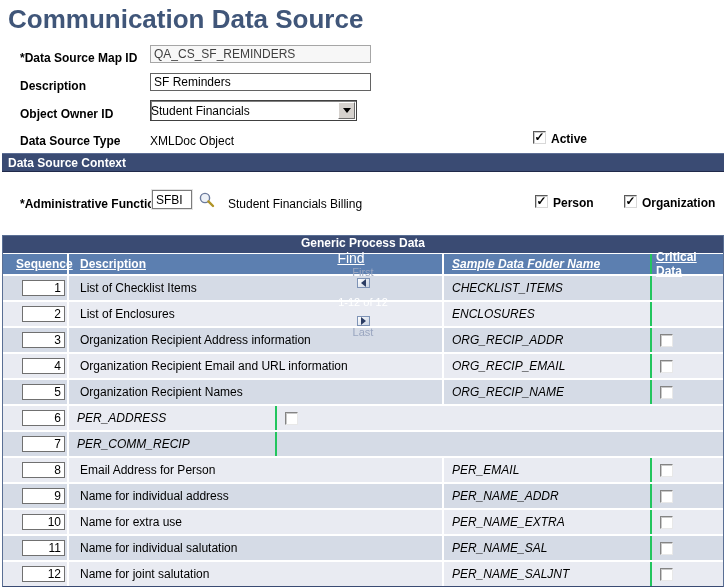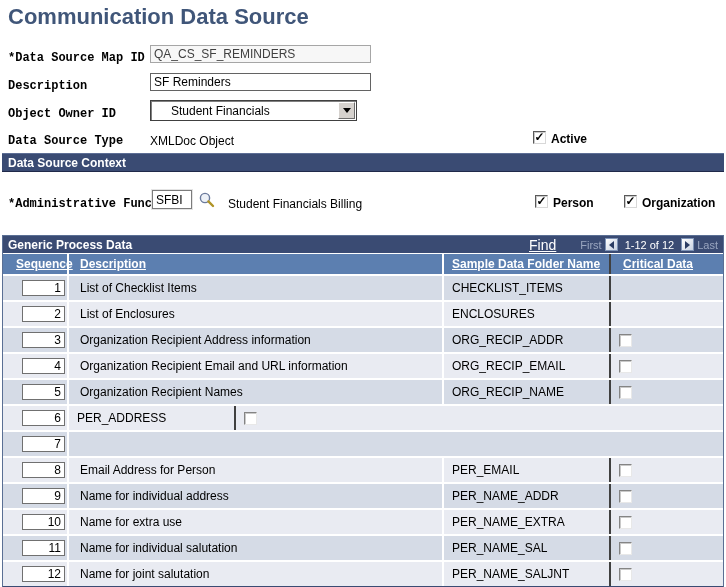--- a/index.html
+++ b/index.html
@@ -1,69 +1,69 @@
 <!DOCTYPE html>
 <html><head>
 <meta charset="utf-8">
 <style>
   * { margin:0; padding:0; box-sizing:border-box; }
   html,body { width:726px; height:587px; background:#fff; overflow:hidden;
     font-family:"Liberation Sans", sans-serif; font-size:12px; color:#000; }
   .abs { position:absolute; }
 
-  .page-title { left:8px; top:4px; font-size:22px; font-weight:bold; color:#405679; }
-
-  .flabel { left:8px; font-weight:bold; font-size:12px; white-space:nowrap;font-family:Liberation Mono, monospace; }
+  .page-title { left:8px; top:4px; font-size:26px; font-weight:bold; color:#405679; }
+
+  .flabel { left:20px; font-weight:bold; font-size:12px; white-space:nowrap; }
   .fvalue { font-size:12px; white-space:nowrap; }
 
   .tbox { left:150px; width:221px; height:18px; border:1px solid #636363; background:#fff;
     font-family:"Liberation Sans", sans-serif; font-size:12px; padding:0 3px; }
   .tbox.disabled { border:1px solid #A6A6A6; background:#F7F7F7; color:#404040; }
 
   .selectbox { left:150px; top:100px; width:207px; height:21px; background:#fff;
     border:1px solid #404040; box-shadow:inset 1px 1px 0 #808080; display:flex; align-items:center; }
-  .selectbox .sel-text { flex:1; padding-left:20px; font-size:12px; white-space:nowrap; overflow:hidden; }
+  .selectbox .sel-text { flex:1; padding-left:0; font-size:12px; white-space:nowrap; overflow:hidden; }
   .sel-btn { width:17px; height:17px; margin-right:1px; background:#D6D2CE;
     border:1px solid; border-color:#FFFFFF #6D6D6D #6D6D6D #FFFFFF; display:flex; align-items:center; justify-content:center; }
   .sel-arrow { width:0; height:0; border-left:4px solid transparent; border-right:4px solid transparent; border-top:5px solid #000; }
 
   .checkbox { width:13px; height:13px; background:#fff; display:inline-flex; align-items:center; justify-content:center;
     border:1px solid; border-color:#848484 #E8E8E8 #E8E8E8 #848484; box-shadow:inset 1px 1px 0 #C9C9C9; }
   .checkbox.checked { border-color:#5a5a5a #d8d8d8 #d8d8d8 #5a5a5a; }
   .checkbox.checked::after { content:"✓"; font-size:12px; font-weight:bold; color:#000; line-height:11px; }
   .cb-label { font-weight:bold; font-size:12px; }
 
   .section-bar { left:2px; width:722px; height:19px; background:#3A4B73; color:#fff;
     font-weight:bold; font-size:12px; line-height:19px; padding-left:6px;
     border-top:1px solid #5D6E95; border-bottom:1px solid #20294a; }
 
   .sfbi-box { left:152px; top:190px; width:40px; height:19px; border:1px solid #7c7c7c;
     box-shadow:0 0 0 1px #e4e4e4; background:#fff; font-family:"Liberation Sans", sans-serif;
     font-size:12px; padding:0 3px; }
 
   
   .grid { left:2px; top:235px; width:722px; border:1px solid #5A6F94; border-bottom:2px solid #3A4B73; }
-  .grid-navbar { height:17px; background:#3A4B73; display:flex; align-items:center; padding:0 5px; }
+  .grid-navbar { height:17px; background:#3A4B73; display:flex; align-items:center; padding:0 5px;flex-direction:column; }
   .grid-title { color:#fff; font-weight:bold; font-size:12px; flex:1; }
   .find-link { color:#fff; font-size:14px; text-decoration:underline; margin-right:24px; cursor:pointer; }
   .nav-dim { color:#9AA6C0; font-size:11px; }
   .nav-range { color:#fff; font-size:11px; margin:8px 4px; }
   .nav-btn { width:13px; height:13px; margin:0 3px; background:linear-gradient(135deg,#ffffff,#C8D2E2);
     border:1px solid #7E93B6; display:inline-flex; align-items:center; justify-content:center; }
   .tri-left  { width:0; height:0; border-top:4px solid transparent; border-bottom:4px solid transparent; border-right:5px solid #2B3C63; }
   .tri-right { width:0; height:0; border-top:4px solid transparent; border-bottom:4px solid transparent; border-left:5px solid #2B3C63; }
 
   .grid-colheader { display:flex; height:21px; background:#5C7FB0; border-top:1px solid #fff; align-items:center; }
   .grid-colheader .hcol { color:#fff; font-weight:bold; font-size:12px; text-decoration:underline;
     height:100%; display:flex; align-items:center; cursor:pointer; }
 
   .col-seq    { width:66px;  border-right:2px solid #fff; padding-left:13px; }
   .col-desc   { width:375px; border-right:2px solid #fff; padding-left:11px; }
-  .col-folder { width:167px; border-right:2px solid #404040; padding-left:8px; }
-  .col-crit   { flex:1; padding-left:12px; }
+  .col-folder { width:208px; border-right:2px solid #22c55e; padding-left:8px;font-style:italic; }
+  .col-crit   { flex:1; padding-left:4px; }
 
   .grid-rows .grid-row { display:flex; height:26px; border-top:2px solid #fff; align-items:stretch; }
   .grid-row:nth-child(odd)  { background:#D5DBE6; }
   .grid-row:nth-child(even) { background:#E9EBF2; }
   .grid-row .cell { display:flex; align-items:center; font-size:12px; }
   .seq-input { width:43px; height:16px; margin-left:6px; border:1px solid #707070; background:#fff;
     font-family:"Liberation Sans", sans-serif; font-size:12px; text-align:right; padding-right:3px; }
   .grid-row .col-crit { padding-left:8px; }
 </style>
 </head>
@@ -181,20 +181,21 @@
         </span>
       <span class="cell col-folder">PER_ADDRESS</span>
       <span class="cell col-crit">
           <span class="checkbox"></span>
         </span>
     </div>
     <div class="grid-row">
       <span class="cell col-seq">
           <input class="seq-input" value="7" style="">
         </span>
+      <span class="cell col-folder">PER_COMM_RECIP</span>
       <span class="cell col-crit"></span>
     </div>
     <div class="grid-row">
       <span class="cell col-seq">
           <input class="seq-input" value="8" style="">
         </span>
       <span class="cell col-desc">Email Address for Person</span>
       <span class="cell col-folder">PER_EMAIL</span>
       <span class="cell col-crit">
           <span class="checkbox"></span>

